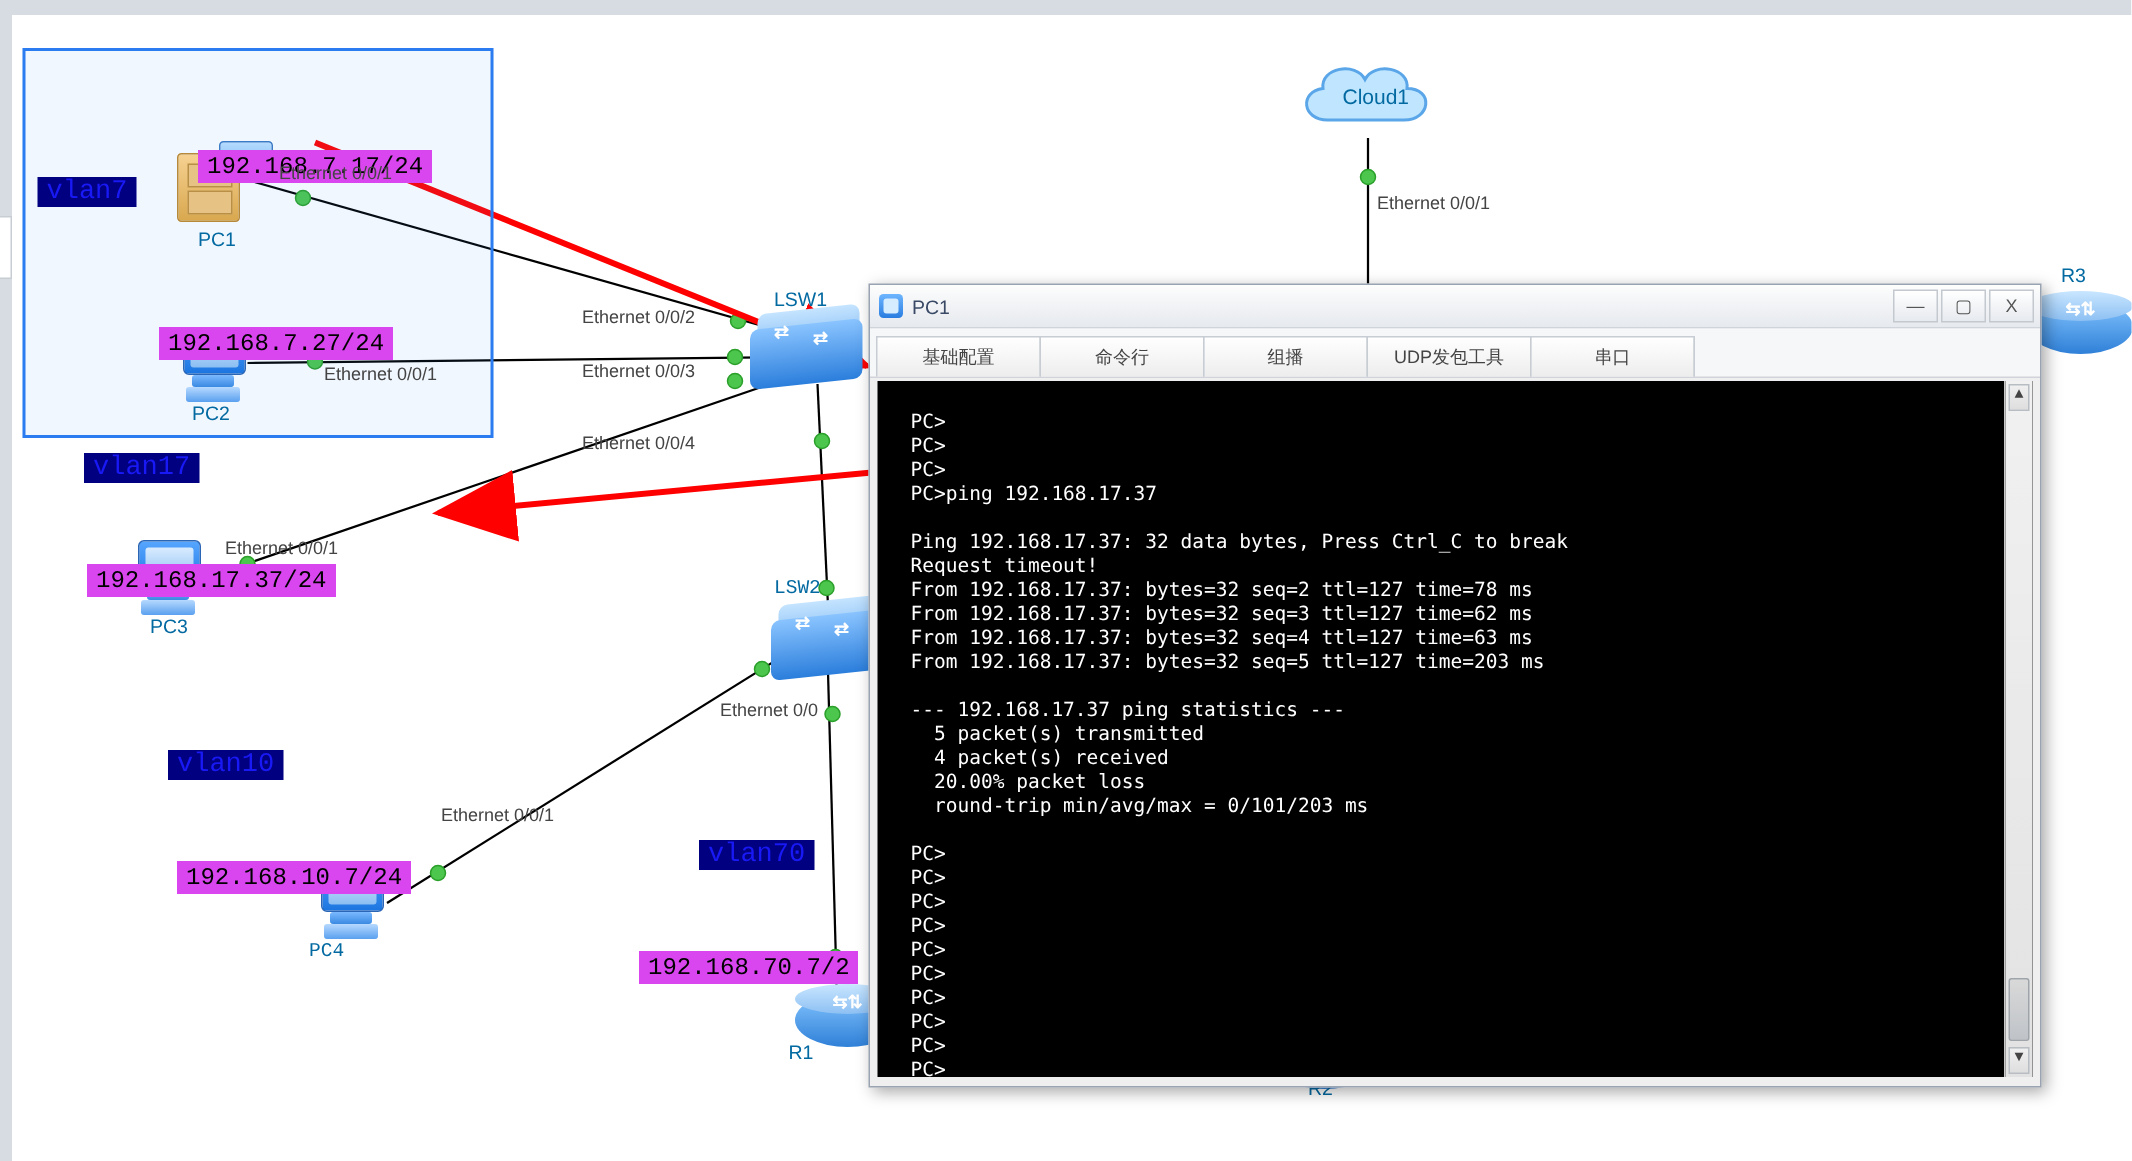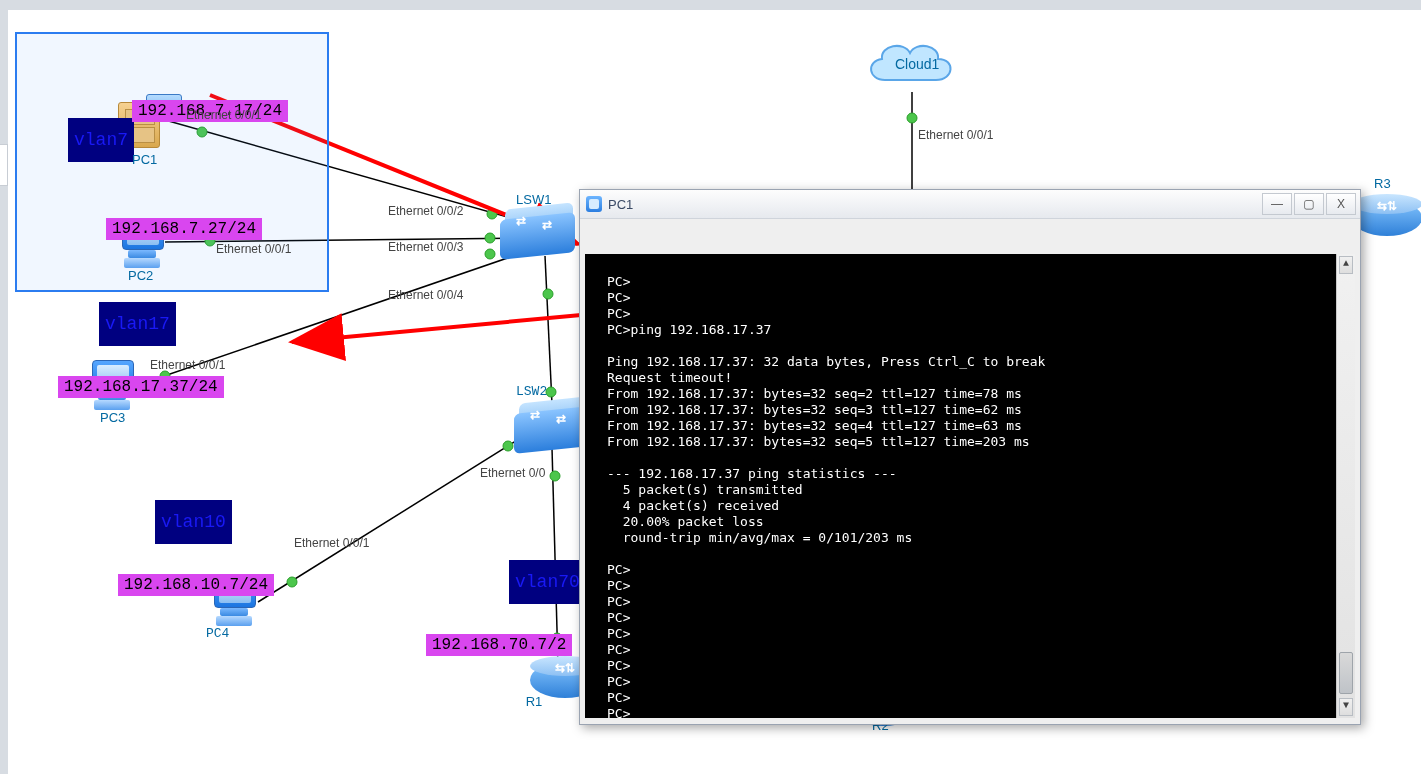--- a/index.html
+++ b/index.html
@@ -1,21 +1,21 @@
 <!DOCTYPE html>
 <html><head>
 <meta charset="utf-8">
 <style>
   html, body { margin:0; padding:0; width:1421px; height:774px; background:#fff; font-family:Arial,Helvetica,sans-serif; position:relative; overflow:hidden;}
   .canvas { position:absolute; left:0; top:0; width:1421px; height:774px; }
   svg.topology { position:absolute; left:0; top:0; width:1421px; height:774px; }
   .node-label { position:absolute; font-size:13px; color:#0369a1; text-align:center; white-space:nowrap; pointer-events:none;}
   .port-label { position:absolute; font-size:12px; color:#444; white-space:nowrap; pointer-events:none;}
   .ip-label { position:absolute; font-family:"Courier New",monospace; font-size:16px; background:#d946ef; padding:2px 6px; white-space:nowrap; color:#000; pointer-events:none;margin-top:44px;}
-  .vlan-label { position:absolute; color:#00f; background:#000080; font-family:"Courier New",monospace; font-size:18px; padding:12px 6px; white-space:nowrap;margin-left:43px; }
+  .vlan-label { position:absolute; color:#00f; background:#000080; font-family:"Courier New",monospace; font-size:18px; padding:0 6px; white-space:nowrap; }
   .vlan-label span { color:#1919f5; }
   .sel-box { position:absolute; border:2px solid #2b7cf0; background:rgba(79,150,255,0.08); pointer-events:none; }
 
   
   .pc { position:absolute; width:48px; height:48px; }
   .pc .monitor { position:absolute; left:4px; top:2px; width:40px; height:30px; background:linear-gradient(#56a6ff,#1c75e0); border-radius:4px; border:1px solid #2b66b6;}
   .pc .monitor::after { content:""; position:absolute; left:4px; top:4px; width:32px; height:22px; background:linear-gradient(#d9ecff,#8bbef2); border-radius:2px;}
   .pc .base  { position:absolute; left:10px; top:34px; width:28px; height:8px; background:linear-gradient(#7bb9ff,#3a8ae2); border-radius:2px;}
   .pc .cpu   { position:absolute; left:6px; top:42px; width:36px; height:10px; background:linear-gradient(#b6d9ff,#5aa0ef); border-radius:2px;}
   
@@ -199,20 +199,28 @@
       <div class="left">
         <span class="icon"></span>
         <span>PC1</span>
       </div>
       <div class="win-btns">
         <div class="win-btn">—</div>
         <div class="win-btn">▢</div>
         <div class="win-btn">X</div>
       </div>
     </div>
+    <div class="tab-bar">
+      <div class="tab">基础配置</div>
+      <div class="tab">命令行</div>
+      <div class="tab">组播</div>
+      <div class="tab">UDP发包工具</div>
+      <div class="tab">串口</div>
+      <div class="tab blank" style="flex:1;border-top:none;border-right:none;background:transparent;"></div>
+    </div>
     <div class="terminal">
       <pre id="term-lines">PC&gt;
 PC&gt;
 PC&gt;
 PC&gt;ping 192.168.17.37
 
 Ping 192.168.17.37: 32 data bytes, Press Ctrl_C to break
 Request timeout!
 From 192.168.17.37: bytes=32 seq=2 ttl=127 time=78 ms
 From 192.168.17.37: bytes=32 seq=3 ttl=127 time=62 ms

